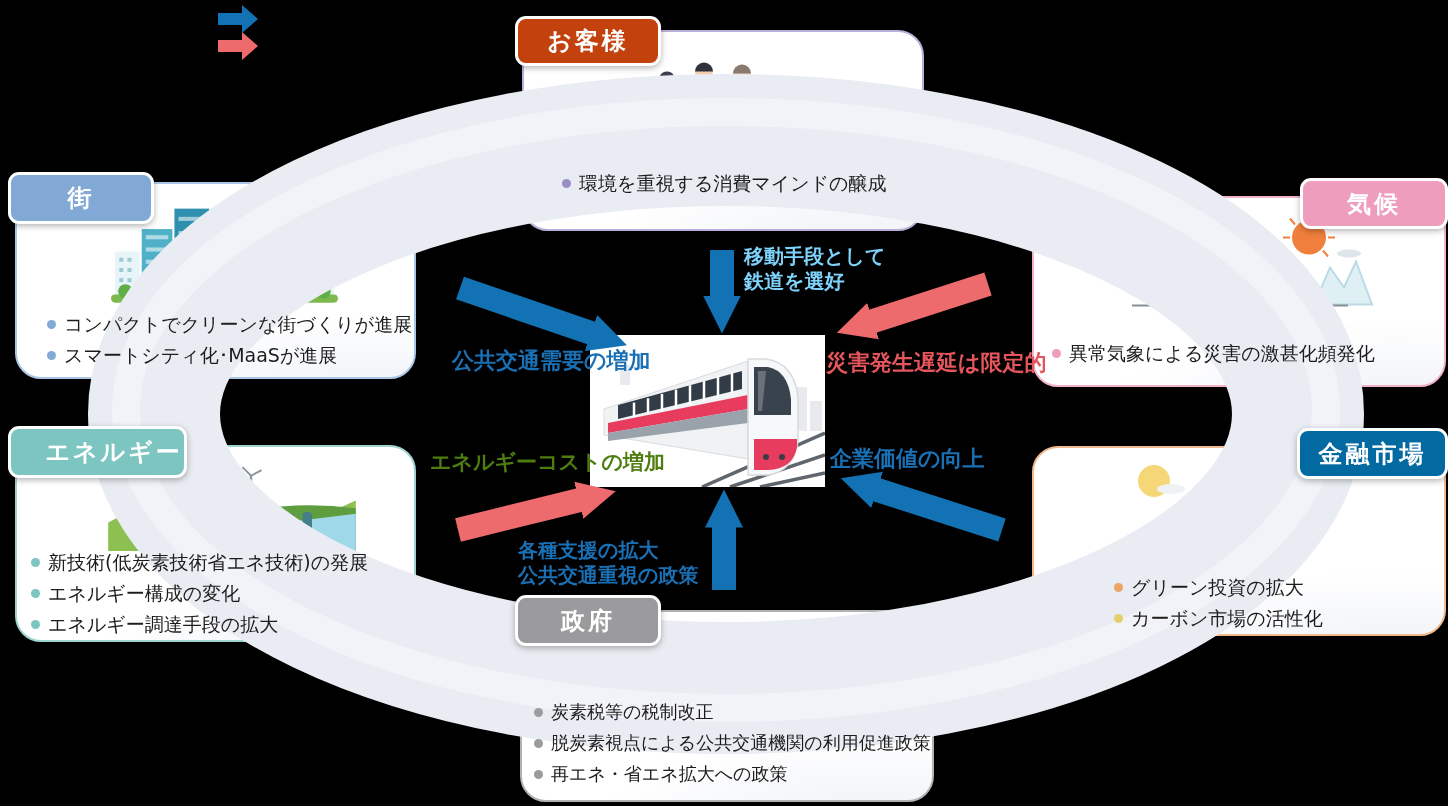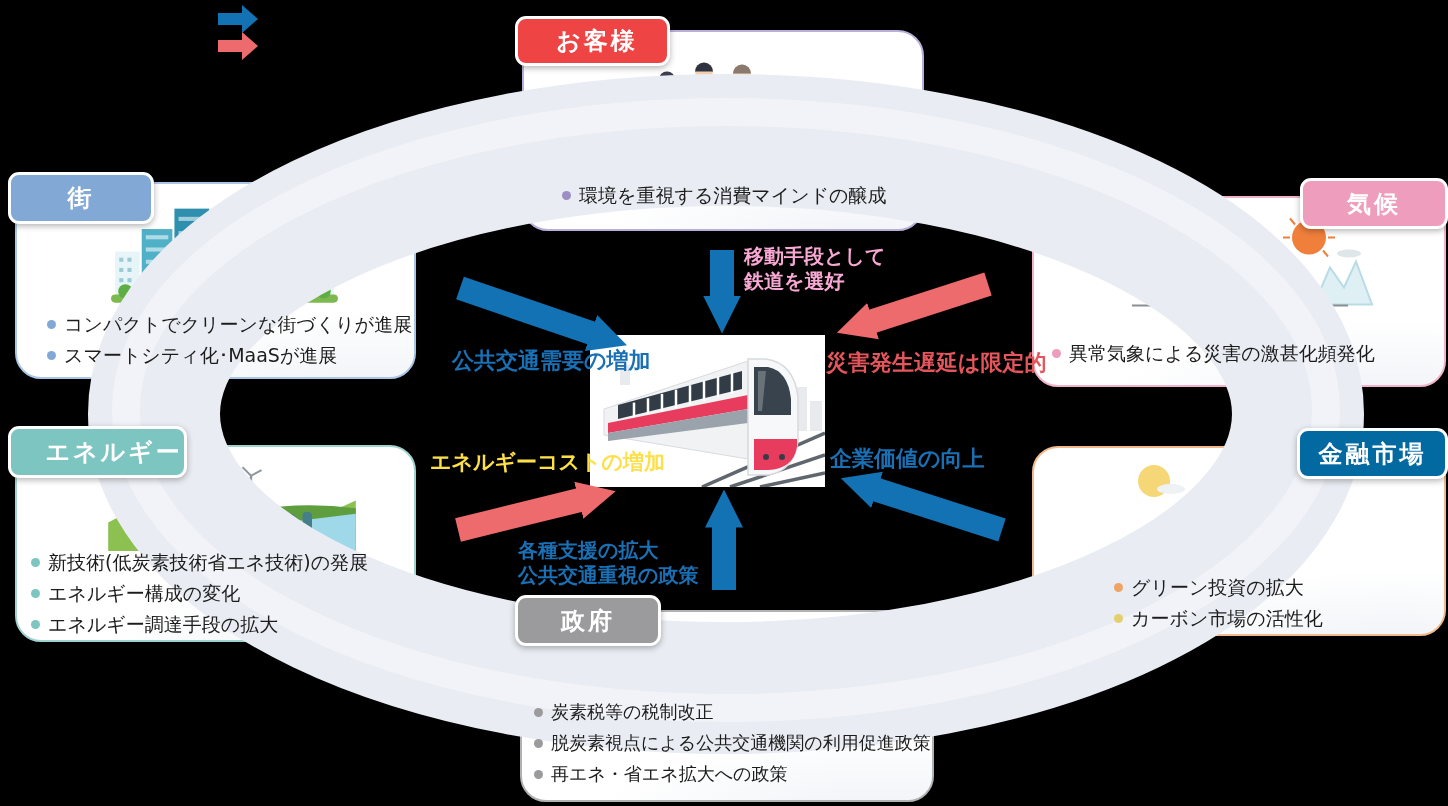--- a/index.html
+++ b/index.html
@@ -186,28 +186,28 @@
       <circle cx="131" cy="47" r="3" fill="#5a4632"></circle>
         <circle cx="149" cy="47" r="3" fill="#5a4632"></circle>
       <rect x="132" y="51" width="17" height="28" rx="5" fill="#6b3f35"></rect>
       <rect x="136" y="51" width="3" height="8" fill="#fdf8ef"></rect>
         <rect x="142" y="51" width="3" height="8" fill="#fdf8ef"></rect>
       <rect x="134" y="79" width="6" height="24" fill="#6b3f35"></rect>
         <rect x="142" y="79" width="6" height="24" fill="#6b3f35"></rect>
       <rect x="132" y="102" width="8" height="4" rx="2" fill="#8a4a3a"></rect>
         <rect x="141" y="102" width="8" height="4" rx="2" fill="#8a4a3a"></rect>
     </svg>
-    <div class="bullets fs19" style="left:38px;top:148px;">
+    <div class="bullets fs19" style="left:38px;top:136px;">
       <div class="bullet">
         <span class="dot" style="background-color: rgb(154, 142, 197);"></span>
         <span>環境を重視する消費マインドの醸成</span>
       </div>
     </div>
   </div>
-  <div class="chip" style="left: 515px; top: 16px; width: 140px; height: 44px; background-color: #ef4444; padding-left: 9px;">お客様</div>
+  <div class="chip" style="left: 515px; top: 16px; width: 140px; height: 44px; background-color: #c2410c;">お客様</div>
 
   <div class="panel" style="left: 1032px; top: 196px; width: 410px; height: 187px; border-color: rgb(242, 179, 202);">
     <svg class="illus" style="left:70px;top:10px;" width="270" height="118" viewBox="0 0 270 115">
       <g stroke="#f07f3c" stroke-width="2">
         <line x1="205" y1="2" x2="205" y2="10"></line>
           <line x1="224" y1="9" x2="219" y2="15"></line>
           <line x1="231" y1="28" x2="224" y2="28"></line>
         <line x1="224" y1="47" x2="219" y2="41"></line>
           <line x1="186" y1="9" x2="191" y2="15"></line>
           <line x1="179" y1="28" x2="186" y2="28"></line>
@@ -453,29 +453,29 @@
     <line x1="460" y1="288" x2="600" y2="336" stroke-width="24" marker-end="url(#head-pos)" stroke="#1272b4"></line>
     <line x1="722" y1="250" x2="722" y2="305" stroke-width="24" marker-end="url(#head-pos)" stroke="#1272b4"></line>
     <line x1="988" y1="284" x2="864" y2="324" stroke-width="24" marker-end="url(#head-neg)" stroke="#ed6a6d"></line>
     <line x1="1002" y1="530" x2="868" y2="487" stroke-width="24" marker-end="url(#head-pos)" stroke="#1272b4"></line>
     <line x1="458" y1="530" x2="588" y2="498" stroke-width="24" marker-end="url(#head-neg)" stroke="#ed6a6d"></line>
     <line x1="724" y1="590" x2="724" y2="518" stroke-width="24" marker-end="url(#head-pos)" stroke="#1272b4"></line>
   </svg>
 
   <div class="flow-label" style="left: 452px; top: 348px; color: rgb(26, 112, 181);">公共交通需要の増加</div>
 
-  <div class="flow-label small" style="left: 744px; top: 244px; color: #f9a8d4;">
+  <div class="flow-label small" style="left: 744px; top: 244px; color: #7dd3fc;">
     <div>移動手段として</div>
     <div>鉄道を選好</div>
   </div>
 
   <div class="flow-label" style="left: 826px; top: 350px; color: rgb(228, 85, 92);">災害発生遅延は限定的</div>
 
   <div class="flow-label" style="left: 830px; top: 446px; color: rgb(26, 112, 181);">企業価値の向上</div>
 
-  <div class="flow-label" style="left: 430px; top: 449px; font-size: 21px; color: #fde047;">エネルギーコストの増加</div>
+  <div class="flow-label" style="left: 430px; top: 449px; font-size: 21px; color: #4d7c0f;">エネルギーコストの増加</div>
 
   <div class="flow-label small" style="left: 518px; top: 538px; color: rgb(26, 112, 181);">
     <div>各種支援の拡大</div>
     <div>公共交通重視の政策</div>
   </div>
 
 </div>
 
 </body></html>

